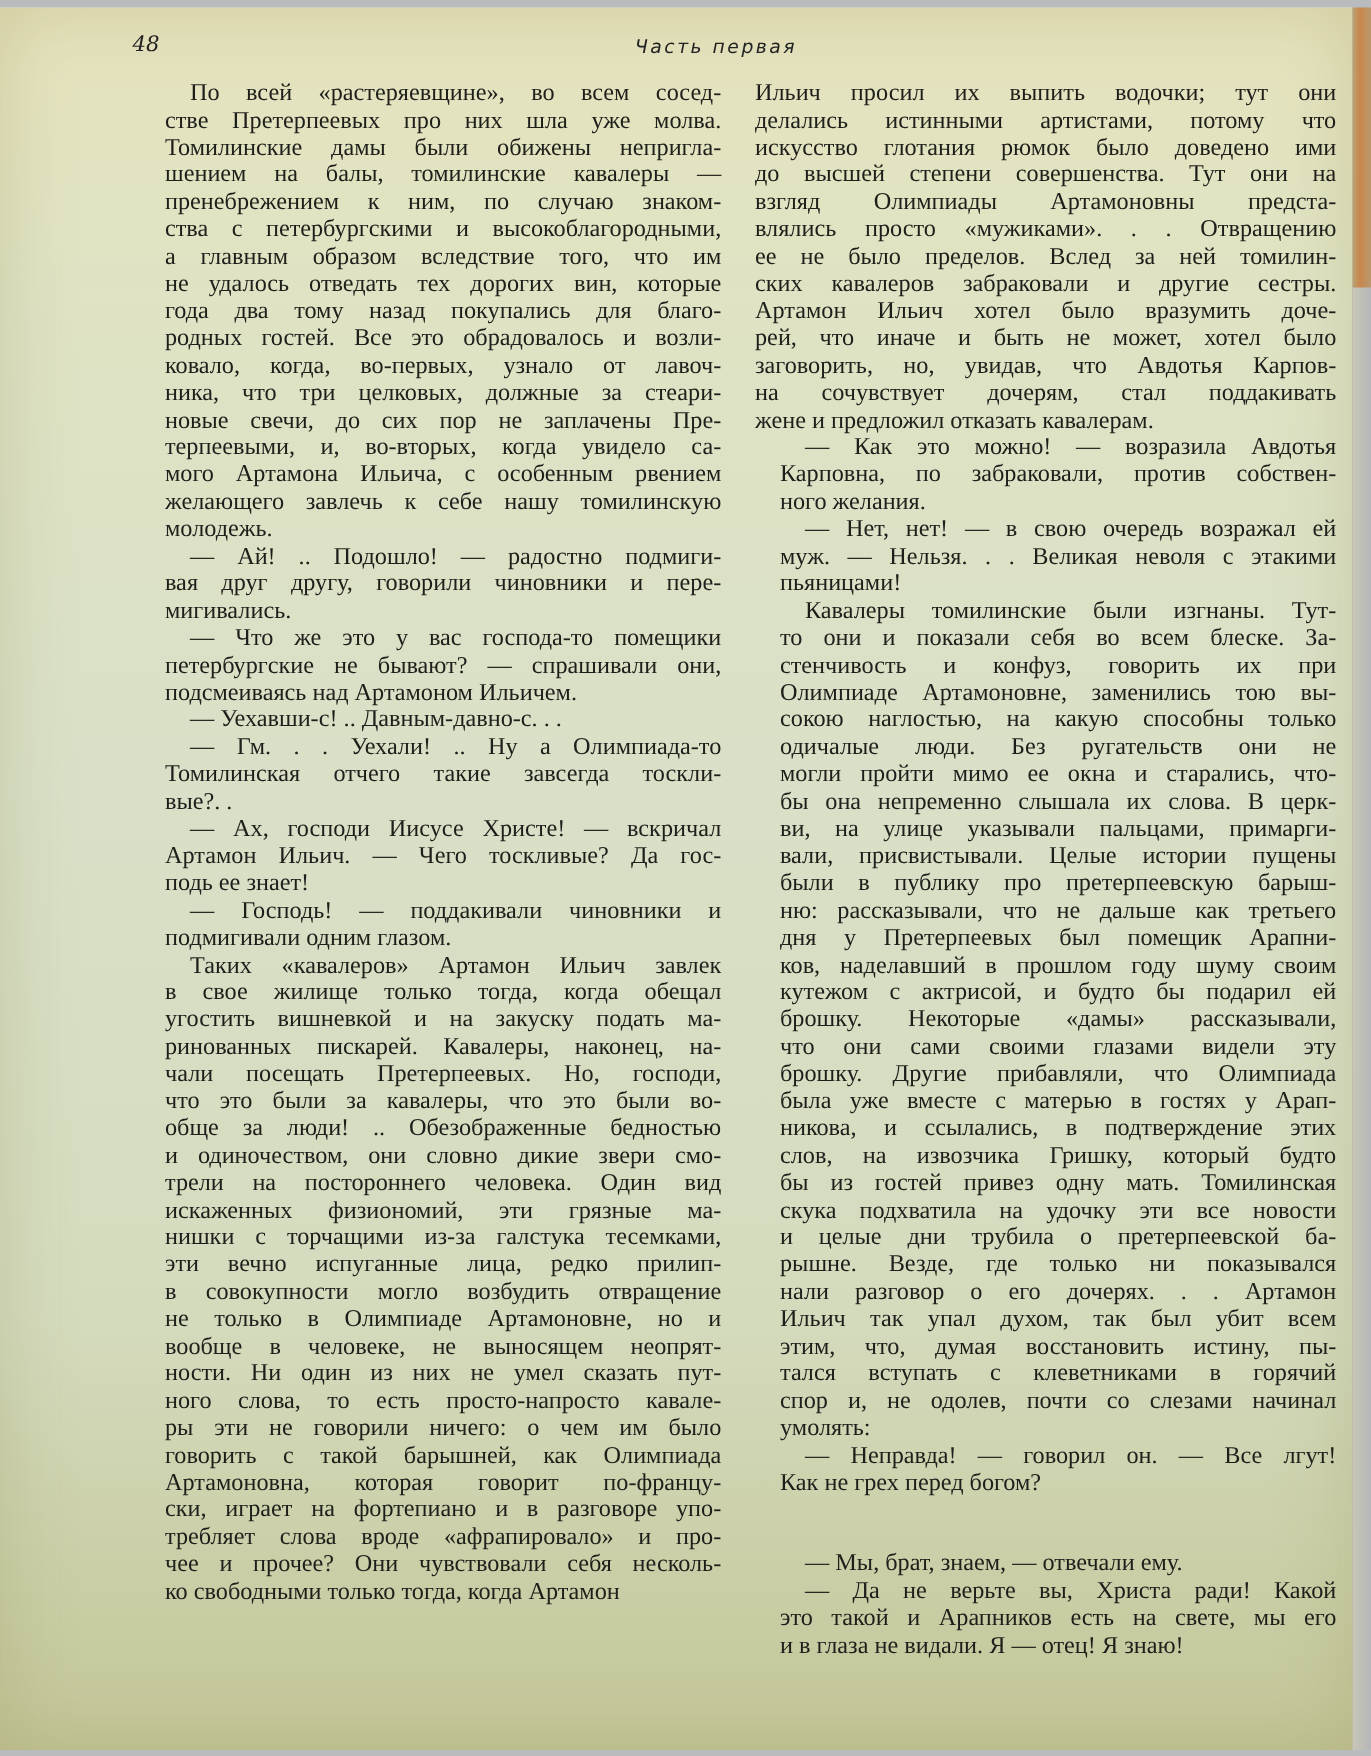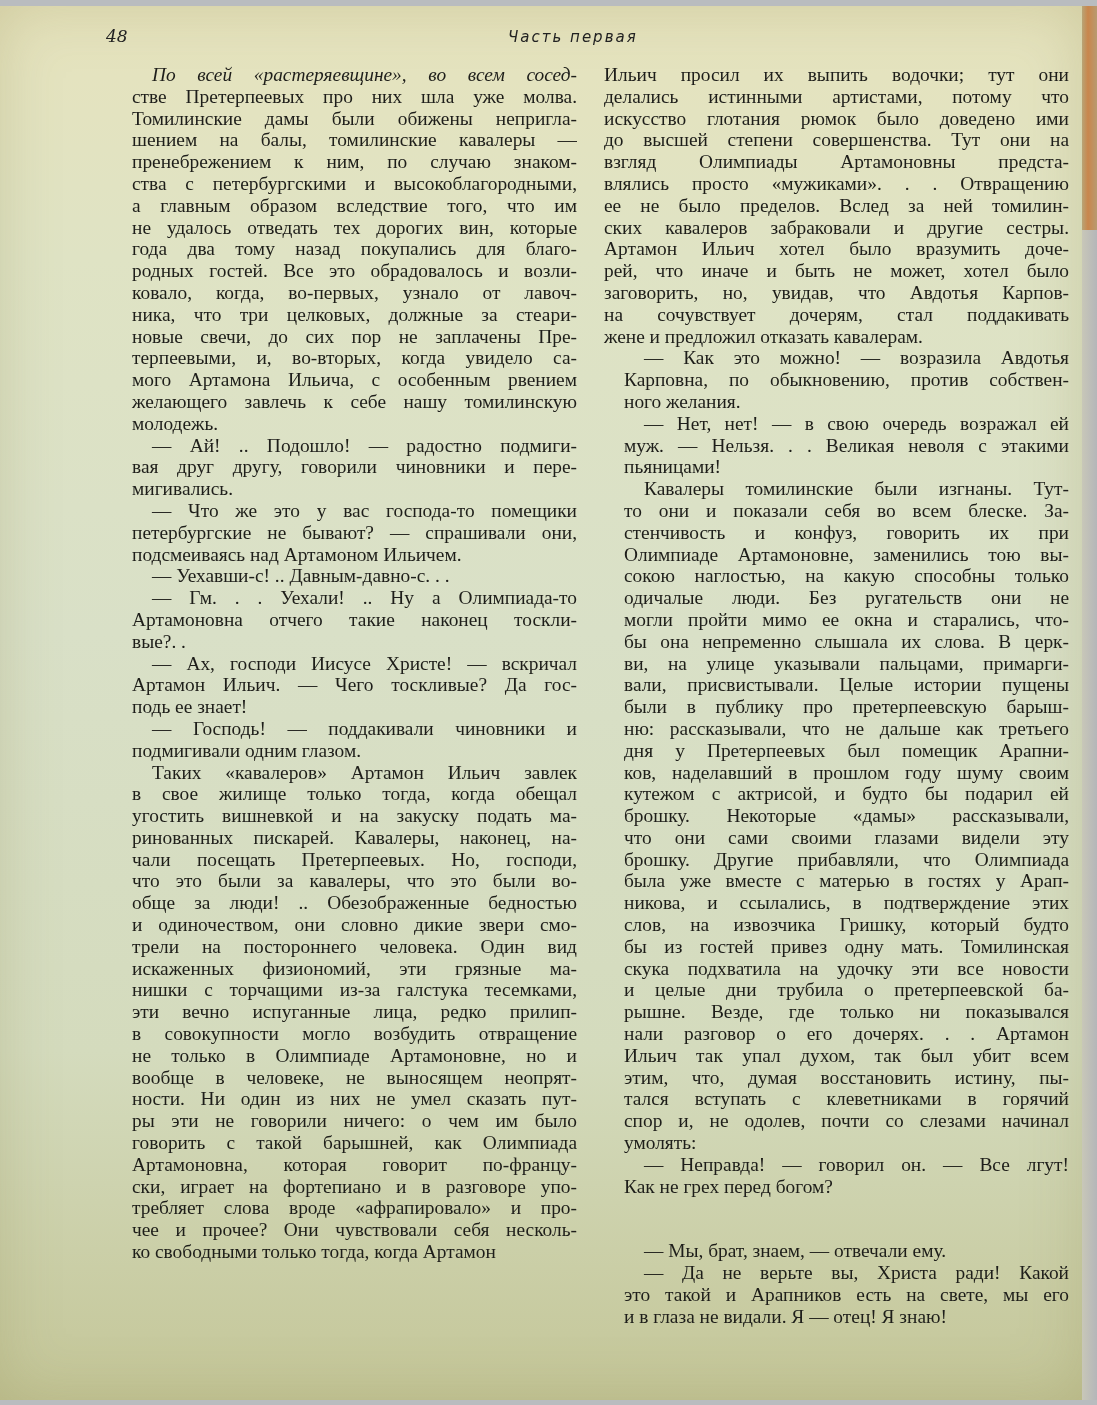--- a/index.html
+++ b/index.html
@@ -51,21 +51,21 @@
 <div class="page-edge"></div>
 <div class="page-edge-lower"></div>
 
 <div class="running-head">
   <span class="page-number">48</span>
   <span class="section-title">Часть первая</span>
 </div>
 
 <div class="column col-left" id="col-left">
     <p class="para">
-      <span class="line" style="padding-left: 20px; font-style: italic;">По всей «растеряевщине», во всем сосед-</span>
+      <span class="line" style="padding-left: 20px;">По всей «растеряевщине», во всем сосед-</span>
       <span class="line">стве Претерпеевых про них шла уже молва.</span>
       <span class="line">Томилинские дамы были обижены непригла-</span>
       <span class="line">шением на балы, томилинские кавалеры —</span>
       <span class="line">пренебрежением к ним, по случаю знаком-</span>
       <span class="line">ства с петербургскими и высокоблагородными,</span>
       <span class="line">а главным образом вследствие того, что им</span>
       <span class="line">не удалось отведать тех дорогих вин, которые</span>
       <span class="line">года два тому назад покупались для благо-</span>
       <span class="line">родных гостей. Все это обрадовалось и возли-</span>
       <span class="line">ковало, когда, во-первых, узнало от лавоч-</span>
@@ -84,21 +84,21 @@
     <p class="para">
       <span class="line" style="padding-left: 20px;">— Что же это у вас господа-то помещики</span>
       <span class="line">петербургские не бывают? — спрашивали они,</span>
       <span class="line last">подсмеиваясь над Артамоном Ильичем.</span>
     </p>
     <p class="para">
       <span class="line last" style="padding-left: 20px;">— Уехавши-с! .. Давным-давно-с. . .</span>
     </p>
     <p class="para">
       <span class="line" style="padding-left: 20px;">— Гм. . . Уехали! .. Ну а Олимпиада-то</span>
-      <span class="line">Артамоновна отчего такие наконец тоскли-</span>
+      <span class="line">Томилинская отчего такие завсегда тоскли-</span>
       <span class="line last">вые?. .</span>
     </p>
     <p class="para">
       <span class="line" style="padding-left: 20px;">— Ах, господи Иисусе Христе! — вскричал</span>
       <span class="line">Артамон Ильич. — Чего тоскливые? Да гос-</span>
       <span class="line last">подь ее знает!</span>
     </p>
     <p class="para">
       <span class="line" style="padding-left: 20px;">— Господь! — поддакивали чиновники и</span>
       <span class="line last">подмигивали одним глазом.</span>
@@ -113,20 +113,21 @@
       <span class="line">обще за люди! .. Обезображенные бедностью</span>
       <span class="line">и одиночеством, они словно дикие звери смо-</span>
       <span class="line">трели на постороннего человека. Один вид</span>
       <span class="line">искаженных физиономий, эти грязные ма-</span>
       <span class="line">нишки с торчащими из-за галстука тесемками,</span>
       <span class="line">эти вечно испуганные лица, редко прилип-</span>
       <span class="line">в совокупности могло возбудить отвращение</span>
       <span class="line">не только в Олимпиаде Артамоновне, но и</span>
       <span class="line">вообще в человеке, не выносящем неопрят-</span>
       <span class="line">ности. Ни один из них не умел сказать пут-</span>
+      <span class="line">ного слова, то есть просто-напросто кавале-</span>
       <span class="line">ры эти не говорили ничего: о чем им было</span>
       <span class="line">говорить с такой барышней, как Олимпиада</span>
       <span class="line">Артамоновна, которая говорит по-францу-</span>
       <span class="line">ски, играет на фортепиано и в разговоре упо-</span>
       <span class="line">требляет слова вроде «афрапировало» и про-</span>
       <span class="line">чее и прочее? Они чувствовали себя несколь-</span>
       <span class="line last">ко свободными только тогда, когда Артамон</span>
     </p>
   </div>
 <div class="column col-right" id="col-right">
@@ -140,21 +141,21 @@
       <span class="line">ее не было пределов. Вслед за ней томилин-</span>
       <span class="line">ских кавалеров забраковали и другие сестры.</span>
       <span class="line">Артамон Ильич хотел было вразумить доче-</span>
       <span class="line">рей, что иначе и быть не может, хотел было</span>
       <span class="line">заговорить, но, увидав, что Авдотья Карпов-</span>
       <span class="line">на сочувствует дочерям, стал поддакивать</span>
       <span class="line last">жене и предложил отказать кавалерам.</span>
     </p>
     <p class="para">
       <span class="line" style="padding-left: 20px;">— Как это можно! — возразила Авдотья</span>
-      <span class="line">Карповна, по обыкновению, против собствен-</span>
+      <span class="line">Карповна, по забраковали, против собствен-</span>
       <span class="line last">ного желания.</span>
     </p>
     <p class="para">
       <span class="line" style="padding-left: 20px;">— Нет, нет! — в свою очередь возражал ей</span>
       <span class="line">муж. — Нельзя. . . Великая неволя с этакими</span>
       <span class="line last">пьяницами!</span>
     </p>
     <p class="para">
       <span class="line" style="padding-left: 20px;">Кавалеры томилинские были изгнаны. Тут-</span>
       <span class="line">то они и показали себя во всем блеске. За-</span>

